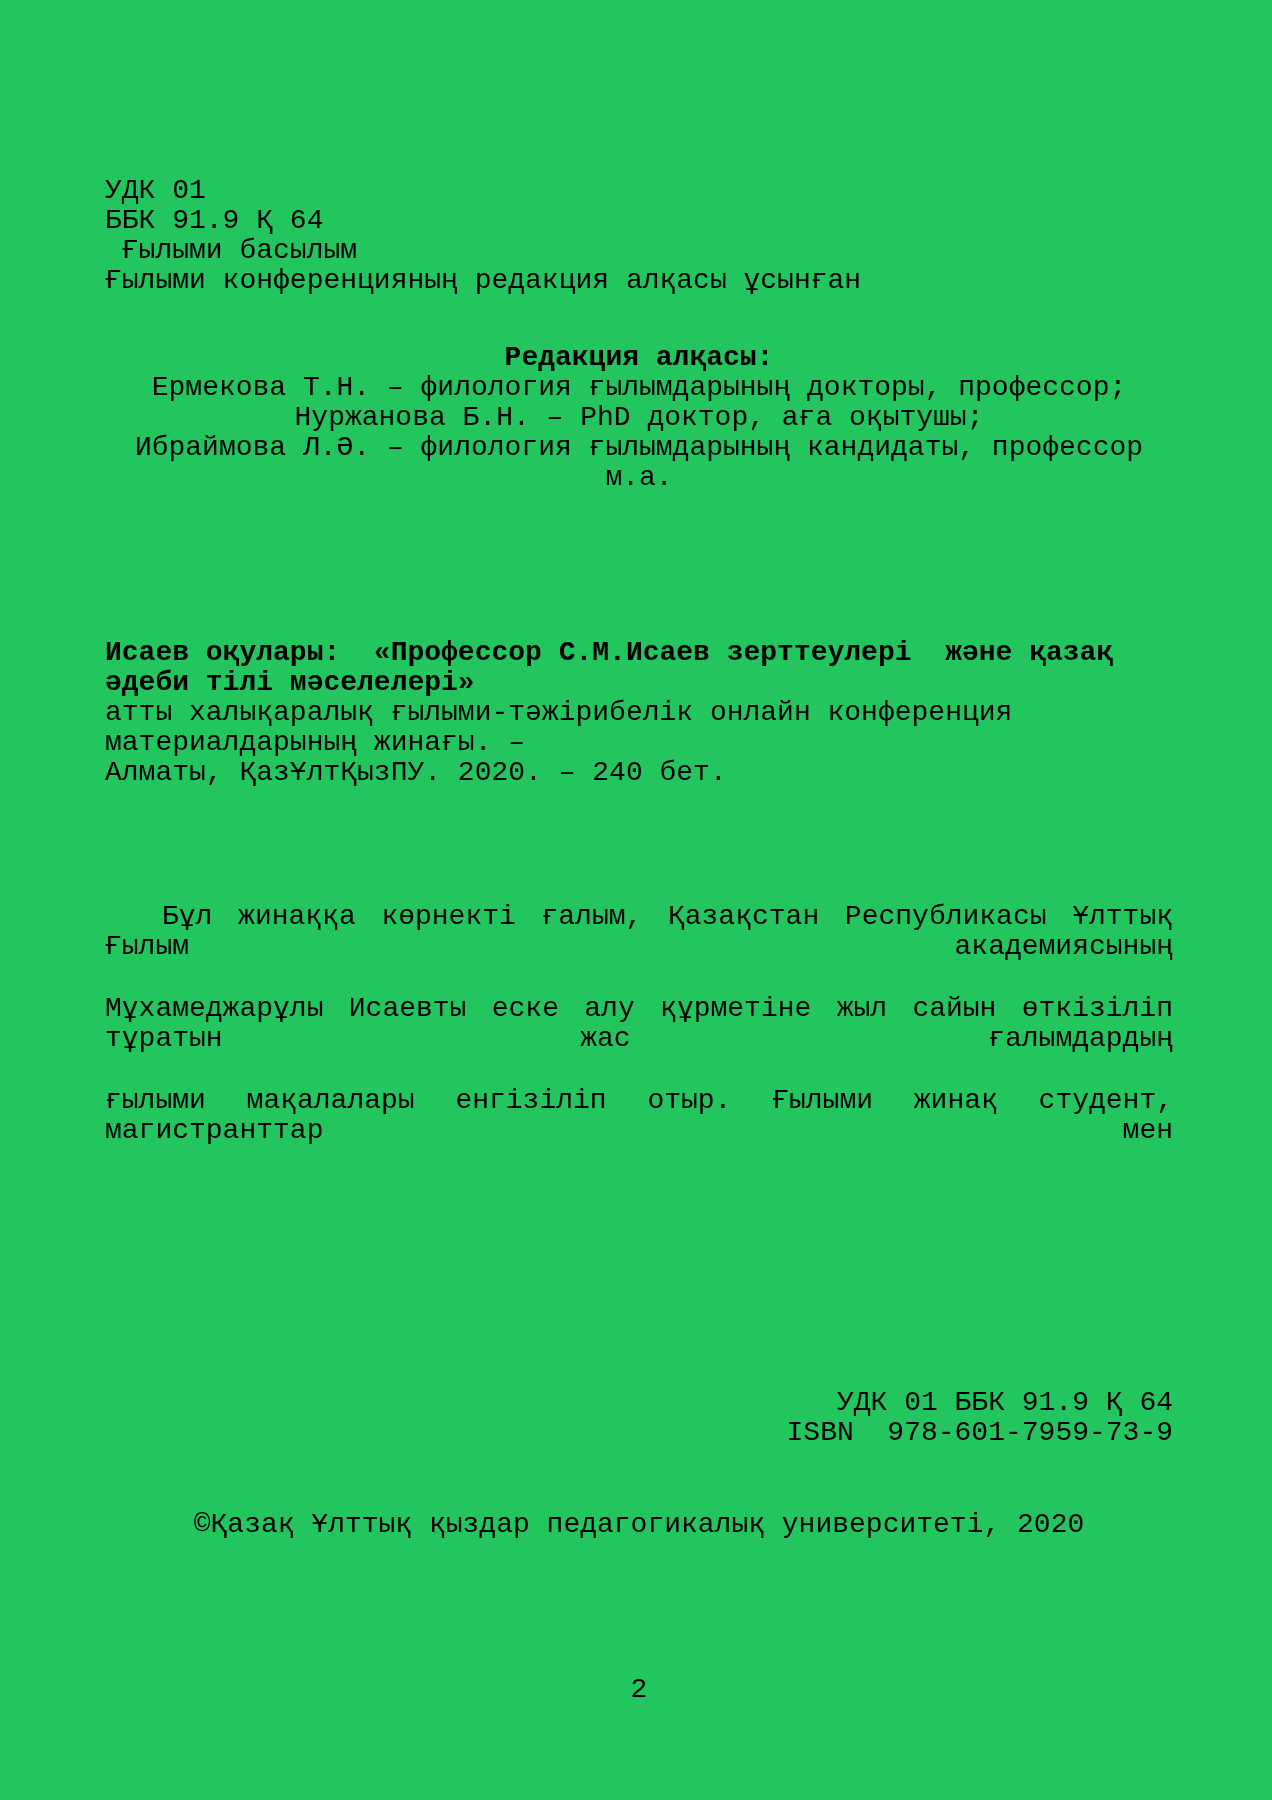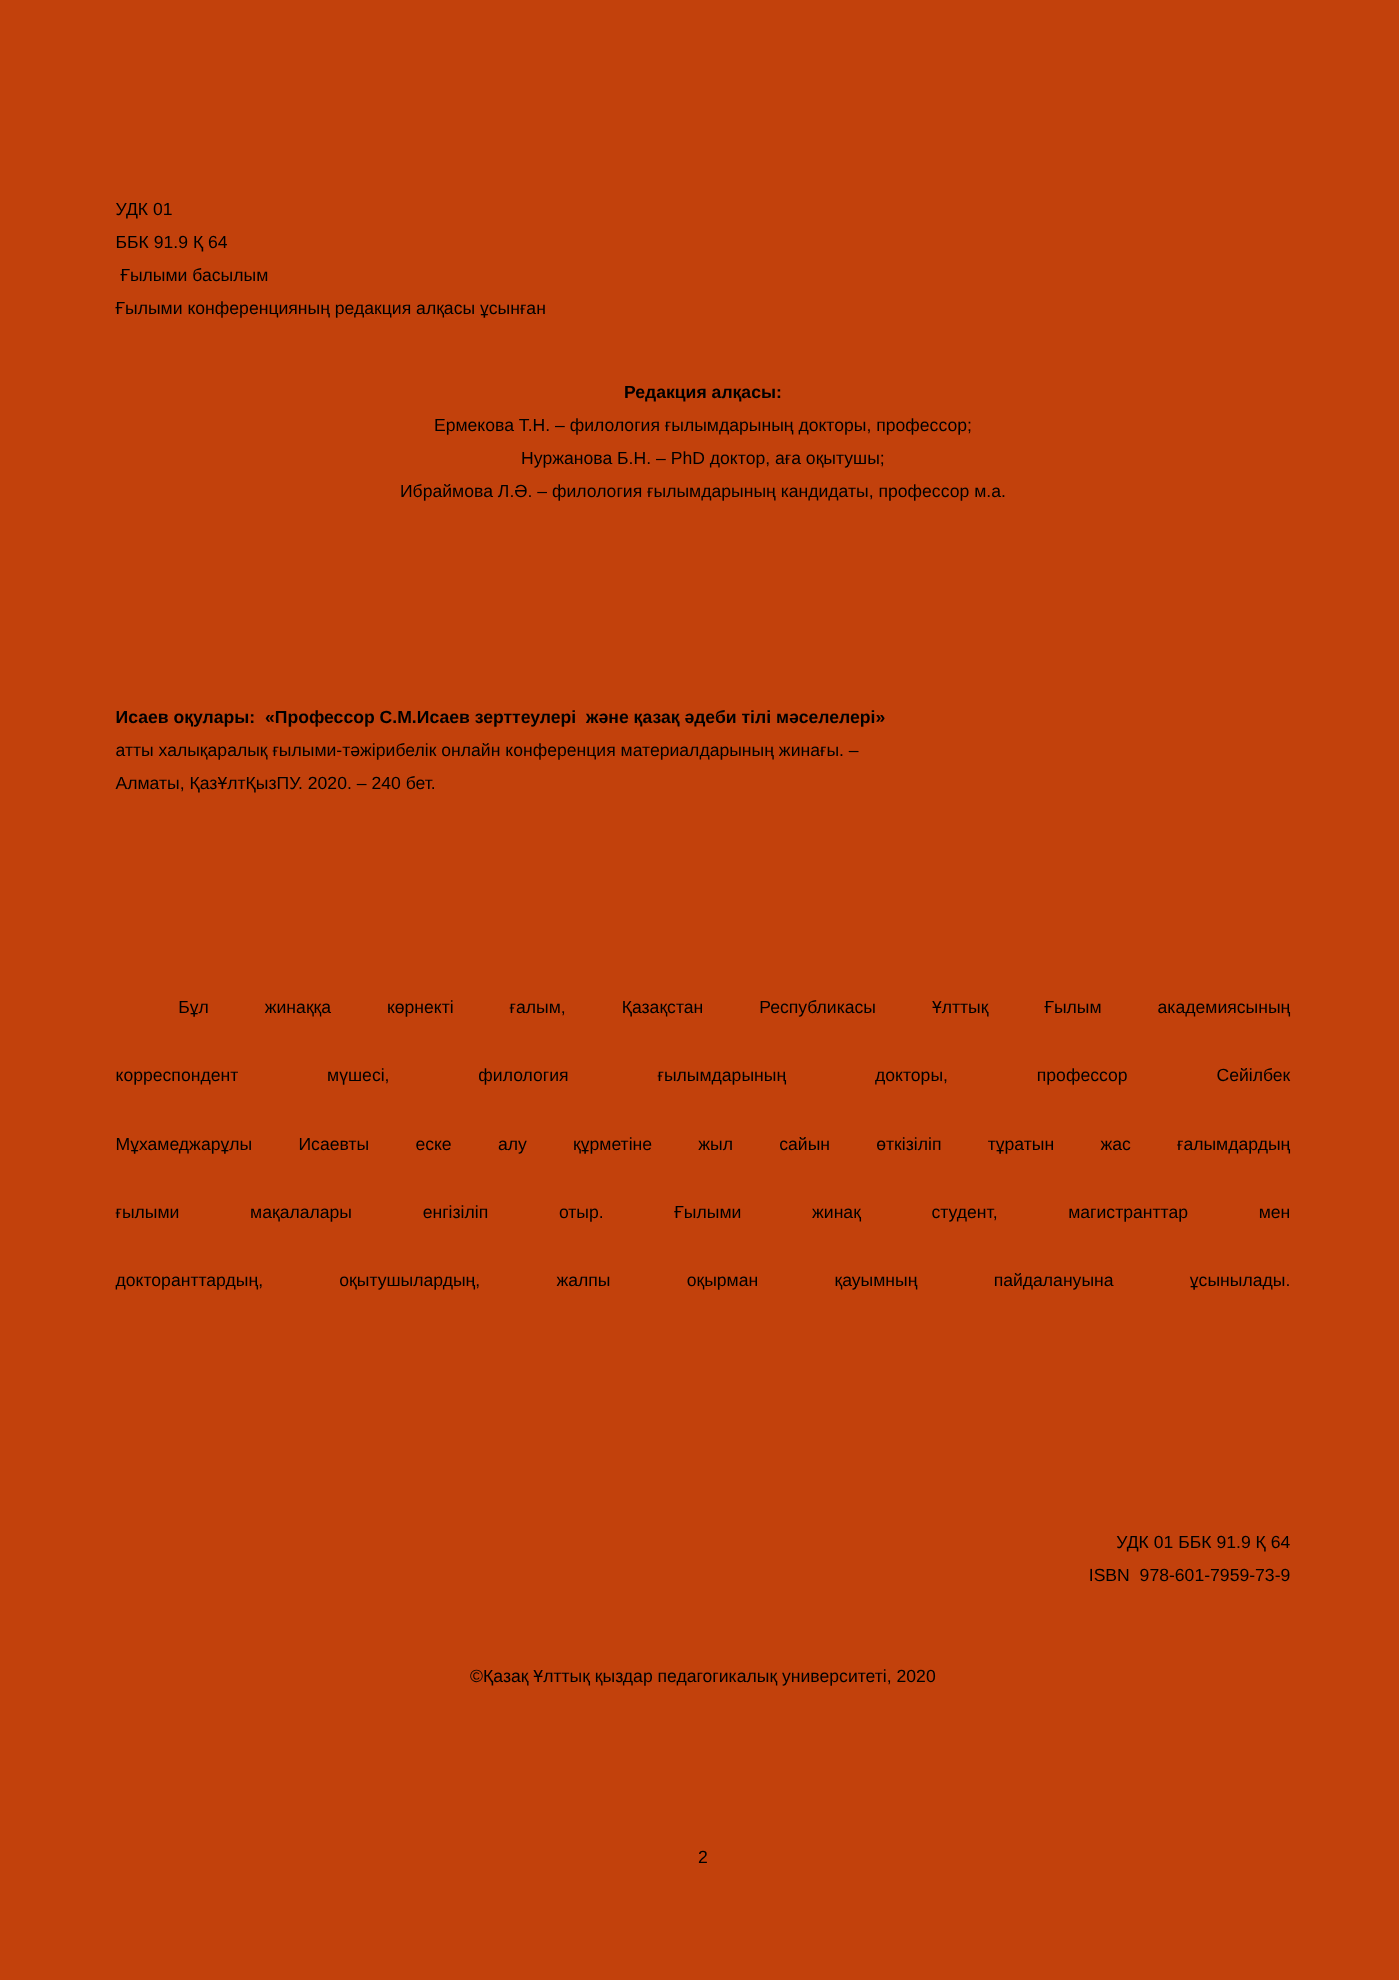--- a/index.html
+++ b/index.html
@@ -4,24 +4,24 @@
 <style>
   html, body {
     margin: 0;
     padding: 0;
     background: #ffffff;
   }
   .page {
     position: relative;
     width: 1272px;
     height: 1800px;
-    background: #c2410c;
+    background: #22c55e;
     color: #000000;
-    font-family: Liberation Sans, sans-serif;
-    font-size: 16px;
+    font-family: Liberation Mono, monospace;
+    font-size: 28px;
     line-height: 30px;
     overflow: hidden;
   }
   .block {
     position: absolute;
     left: 105px;
     width: 1068px;
   }
   .line { white-space: pre-wrap; }
 
@@ -68,24 +68,22 @@
   </div>
 
   <div class="block annotation">
     <div class="line title">Исаев оқулары:  «Профессор С.М.Исаев зерттеулері  және қазақ әдеби тілі мәселелері»</div>
     <div class="line">атты халықаралық ғылыми-тәжірибелік онлайн конференция материалдарының жинағы. –</div>
     <div class="line">Алматы, ҚазҰлтҚызПУ. 2020. – 240 бет.</div>
   </div>
 
   <div class="block abstract">
     <div class="jline first">Бұл жинаққа көрнекті ғалым, Қазақстан Республикасы Ұлттық Ғылым академиясының</div>
-    <div class="jline">корреспондент мүшесі, филология ғылымдарының докторы, профессор Сейілбек</div>
     <div class="jline">Мұхамеджарұлы  Исаевты еске алу құрметіне жыл сайын өткізіліп тұратын жас ғалымдардың</div>
     <div class="jline">ғылыми мақалалары  енгізіліп отыр. Ғылыми жинақ студент, магистранттар мен</div>
-    <div class="jline">докторанттардың, оқытушылардың, жалпы оқырман қауымның пайдалануына  ұсынылады.</div>
   </div>
 
   <div class="block codes">
     <div class="line">УДК 01 ББК 91.9 Қ 64</div>
     <div class="line">ISBN  978-601-7959-73-9</div>
   </div>
 
   <div class="block copyright-block">
     <div class="line">©Қазақ Ұлттық қыздар педагогикалық университеті, 2020</div>
   </div>

